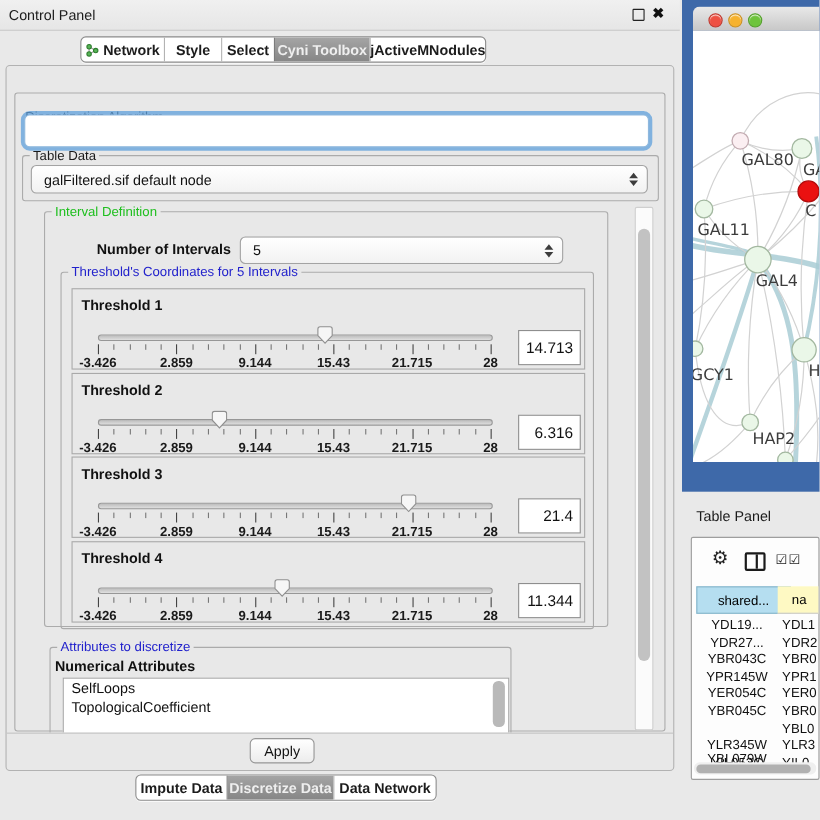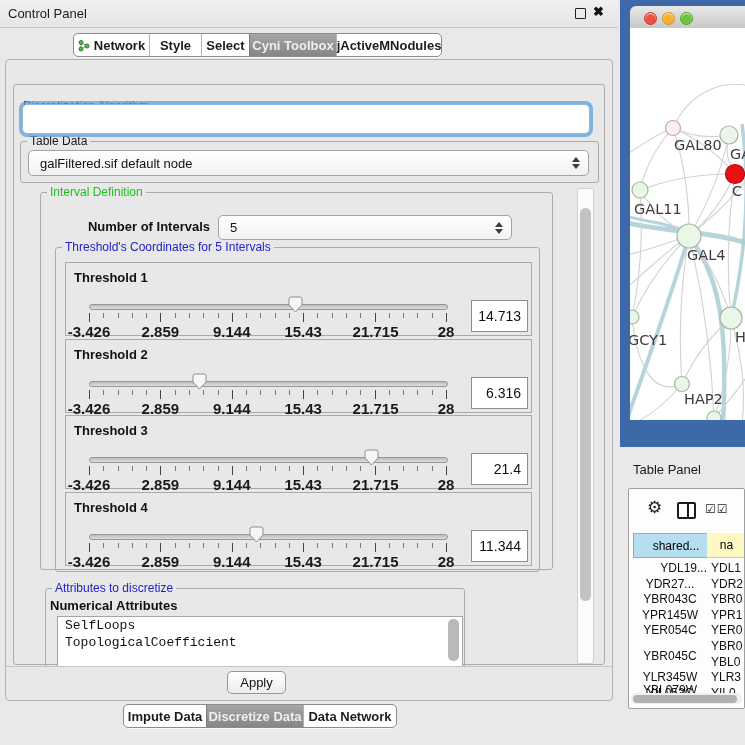--- a/index.html
+++ b/index.html
@@ -45,21 +45,21 @@
   .vsb-thumb{left:2px;width:11px;border-radius:6px;background:#c2c2c2;}
 
   
   .thr-row{position:absolute;left:50px;width:467px;height:74px;background:#e8e8e8;border:1px solid #a9a9a9;box-sizing:border-box;}
   .thr-label{position:absolute;left:8px;top:7px;font-size:13px;font-weight:bold;color:#111;}
   .track{position:absolute;left:23px;top:41px;width:357px;height:4px;background:linear-gradient(#bdbdbd,#dedede);border:1px solid #979797;border-radius:3px;}
   .thumb{position:absolute;top:33px;width:15px;height:17px;}
   .tick{position:absolute;top:50px;width:1px;background:#777;}
   .tick.major{height:9px;background:#444;}
   .tick.minor{height:5px;}
-  .tick-lab{position:absolute;top:60px;width:44px;text-align:center;font-size:15px;font-weight:bold;color:#1a1a1a;}
+  .tick-lab{position:absolute;top:60px;width:44px;text-align:center;font-size:12px;font-weight:bold;color:#1a1a1a;}
   .valbox{position:absolute;left:405px;top:37px;width:57px;height:32px;background:#fff;border:1px solid #8e8e8e;box-sizing:border-box;font-size:14px;color:#111;display:flex;align-items:center;justify-content:flex-end;padding-right:6px;}
 
   
   .attr-list{background:#fff;border:1px solid #a5a5a5;box-sizing:border-box;overflow:hidden;}
   .attr-item{font-size:13px;color:#111;padding:1px 0 1px 7px;line-height:15px;}
   .list-vsb{position:absolute;right:3px;top:2px;width:11px;height:42px;background:#b9b9b9;border-radius:5px;}
 
   
   .divider{left:6px;top:666px;width:606px;height:1px;background:#c4c4c4;}
   .btn{background:linear-gradient(#ffffff,#ececec);border:1px solid #979797;border-radius:5px;font-size:13px;color:#111;display:flex;align-items:center;justify-content:center;}
@@ -325,21 +325,21 @@
               <path d="M3 1 h9 q2 0 2 2 v6 l-6.5 7 L1 9 V3 q0 -2 2 -2 z" fill="#f6f6f6" stroke="#8f8f8f"></path>
             </svg>
           </div>
           <div class="valbox">11.344</div>
         </div>
       </div>
 
     <div class="abs group" style="left:30px;top:404px;width:420px;height:90px;"></div>
     <div class="abs group-label lab-blue" style="left:37px;top:398px;">Attributes to discretize</div>
     <div class="abs" style="left:35px;top:414px;font-size:13px;font-weight:bold;color:#111;">Numerical Attributes</div>
-    <div class="abs attr-list" style="left:42px;top:432px;width:406px;height:60px;font-family:Liberation Mono, monospace;" id="attr-list">
+    <div class="abs attr-list" style="left:42px;top:432px;width:406px;height:60px;" id="attr-list">
       <div class="list-vsb"></div>
     <div class="attr-item">SelfLoops</div>
         <div class="attr-item">TopologicalCoefficient</div>
       </div>
   </div>
 
   <div class="abs vsb">
     <div class="abs vsb-thumb" style="top:19px;height:393px;"></div>
   </div>
 
@@ -423,31 +423,31 @@
   <div class="abs tp-title">Table Panel</div>
   <div class="abs tp-body" id="tp-body">
     <div class="abs gear" style="left:18px;top:10px;">⚙</div>
     <div class="abs col-ic" style="left:48px;top:13px;"></div>
     <div class="abs checks" style="left:76px;top:13px;">☑☑</div>
     <div id="tp-header">
         <div class="tp-header-cell" style="left: 4px; width: 86px; background: rgb(181, 222, 240); border: 1px solid rgb(133, 180, 201);">shared...</div>
         <div class="tp-header-cell" style="left: 78px; width: 39px; background: #fef9c3; border-bottom: 1px solid rgb(201, 201, 201);">na</div>
       </div>
     <div id="tp-rows">
-        <div class="tp-row-c1" style="top: 72px; text-align: right;">YDL19...</div>
+        <div class="tp-row-c1" style="top: 72px;">YDL19...</div>
         <div class="tp-row-c2" style="top: 72px;">YDL1</div>
         <div class="tp-row-c1" style="top: 87.6px;">YDR27...</div>
         <div class="tp-row-c2" style="top: 87.6px;">YDR2</div>
         <div class="tp-row-c1" style="top: 103.2px;">YBR043C</div>
         <div class="tp-row-c2" style="top: 103.2px;">YBR0</div>
         <div class="tp-row-c1" style="top: 118.8px;">YPR145W</div>
         <div class="tp-row-c2" style="top: 118.8px;">YPR1</div>
         <div class="tp-row-c1" style="top: 134.4px;">YER054C</div>
         <div class="tp-row-c2" style="top: 134.4px;">YER0</div>
-        <div class="tp-row-c1" style="top: 160px; text-align: center;">YBR045C</div>
+        <div class="tp-row-c1" style="top: 150px; text-align: center;">YBR045C</div>
         <div class="tp-row-c2" style="top: 150px;">YBR0</div>
         <div class="tp-row-c1" style="top: 165.6px; margin-top: 28px;">YBL079W</div>
         <div class="tp-row-c2" style="top: 165.6px;">YBL0</div>
         <div class="tp-row-c1" style="top: 181.2px;">YLR345W</div>
         <div class="tp-row-c2" style="top: 181.2px;">YLR3</div>
         <div class="tp-row-c1" style="top: 196.8px;">YIL052C</div>
         <div class="tp-row-c2" style="top: 196.8px;">YIL0</div>
       </div>
     <div class="hsb">
         <div class="hsb-thumb"></div>

